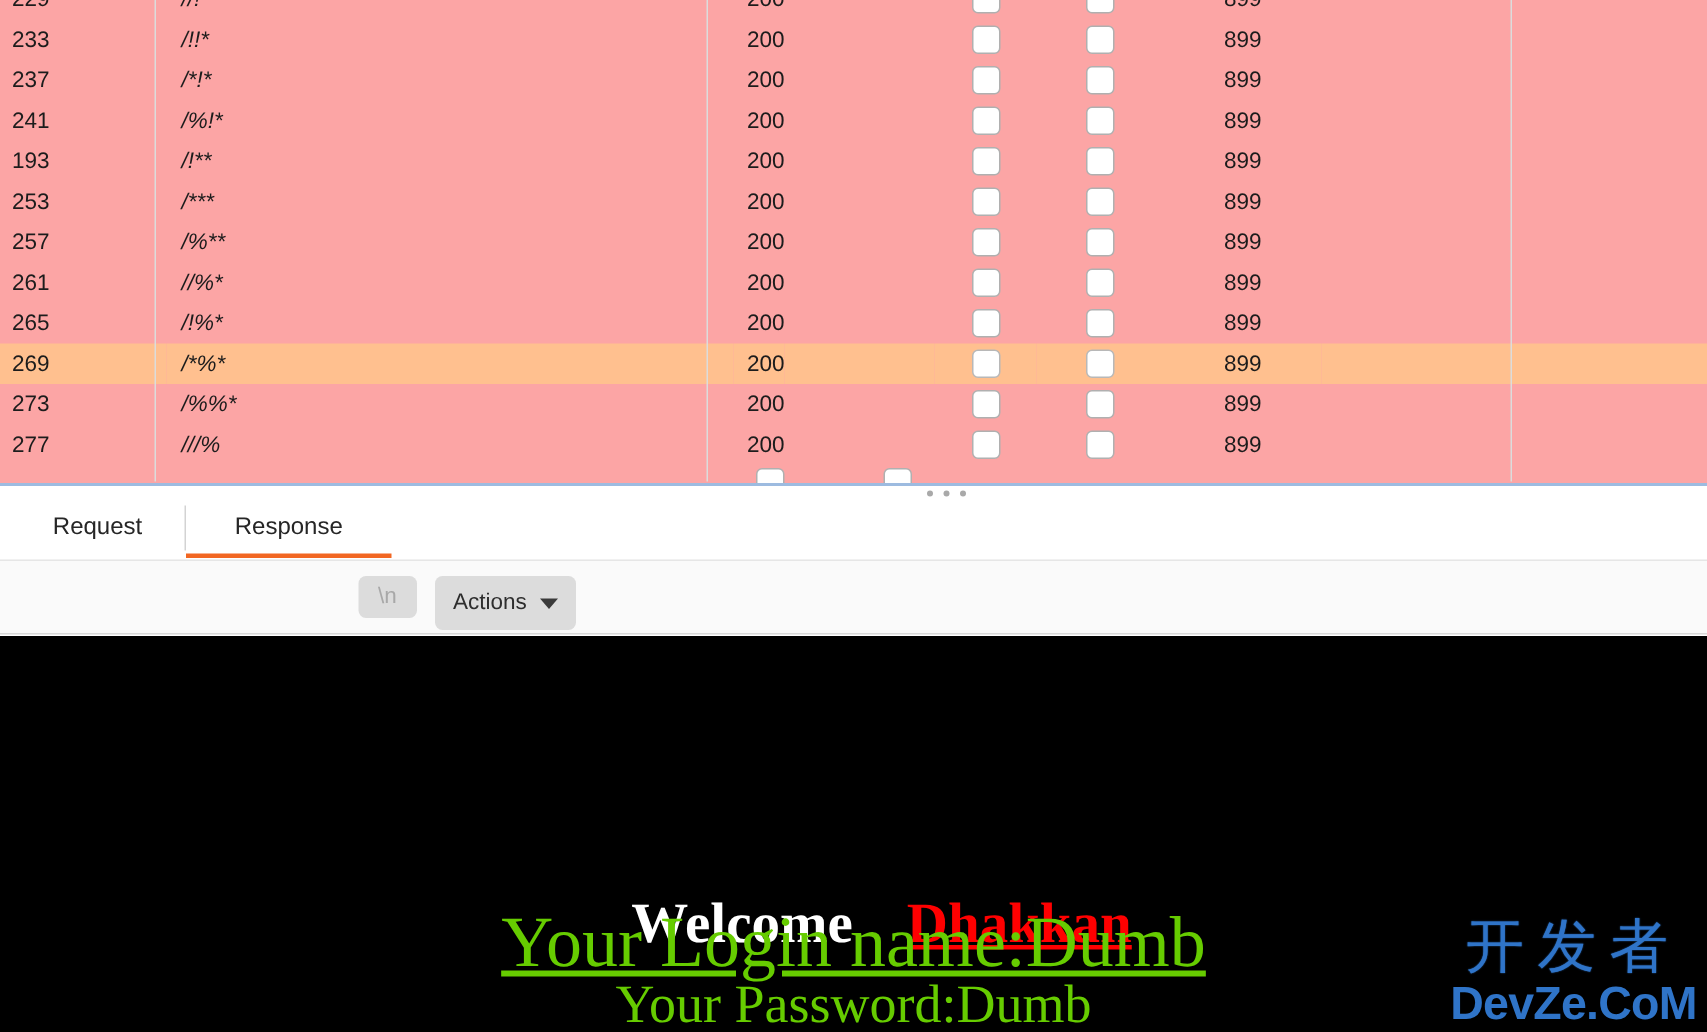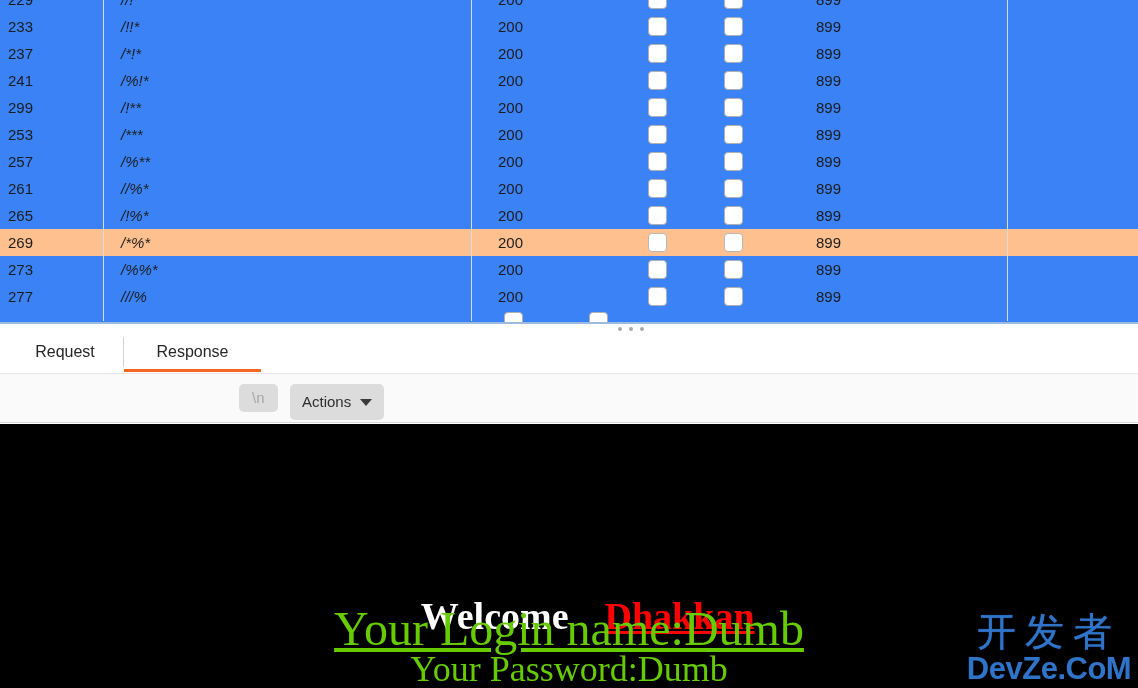--- a/index.html
+++ b/index.html
@@ -14,21 +14,21 @@
     font-family: "Liberation Sans", sans-serif;
     -webkit-font-smoothing: antialiased;
   }
 
   
   #results-pane {
     position: absolute;
     left: 0; top: 0;
     width: 1138px;
     height: 322px;
-    background: #3b82f6;
+    background: #fca5a5;
     overflow: hidden;
   }
   #results-table {
     position: absolute;
     left: 0; top: -14px;      
     width: 1138px;
     border-collapse: collapse;
     table-layout: fixed;
   }
   #results-table tr {
@@ -320,21 +320,21 @@
           <td class="c-id">241</td>
           <td class="c-payload">/%!*</td>
           <td class="c-status">200</td>
           <td class="c-statuspad"></td>
           <td class="c-cb1"><span class="cb"></span></td>
           <td class="c-cb2"><span class="cb"></span></td>
           <td class="c-length">899</td>
           <td class="c-tail"></td>
         </tr>
         <tr>
-          <td class="c-id">299</td>
+          <td class="c-id">193</td>
           <td class="c-payload">/!**</td>
           <td class="c-status">200</td>
           <td class="c-statuspad"></td>
           <td class="c-cb1"><span class="cb"></span></td>
           <td class="c-cb2"><span class="cb"></span></td>
           <td class="c-length">899</td>
           <td class="c-tail"></td>
         </tr>
         <tr>
           <td class="c-id">253</td>

